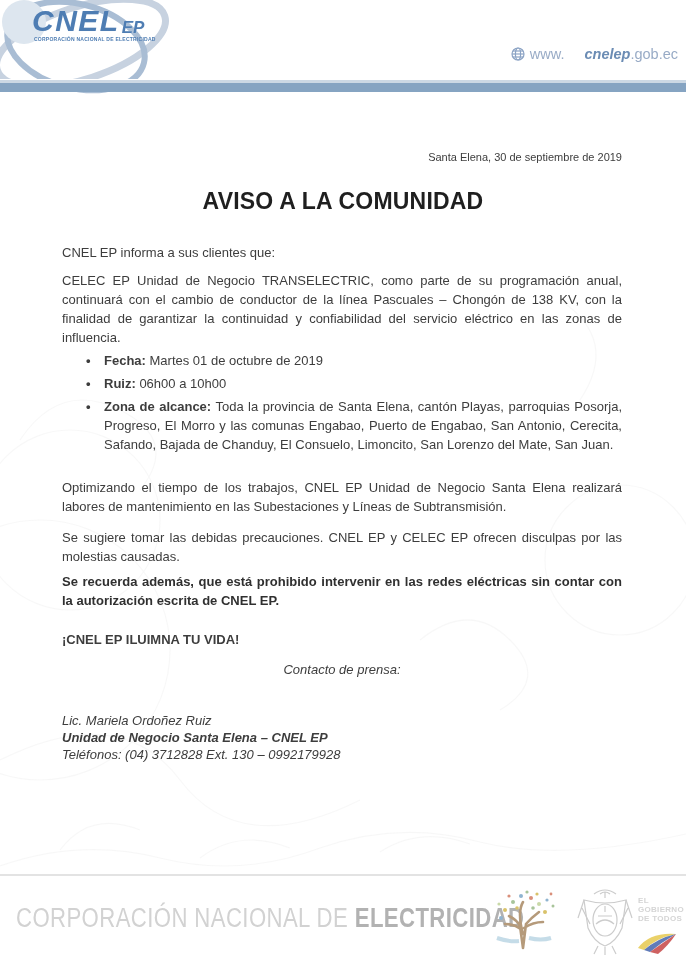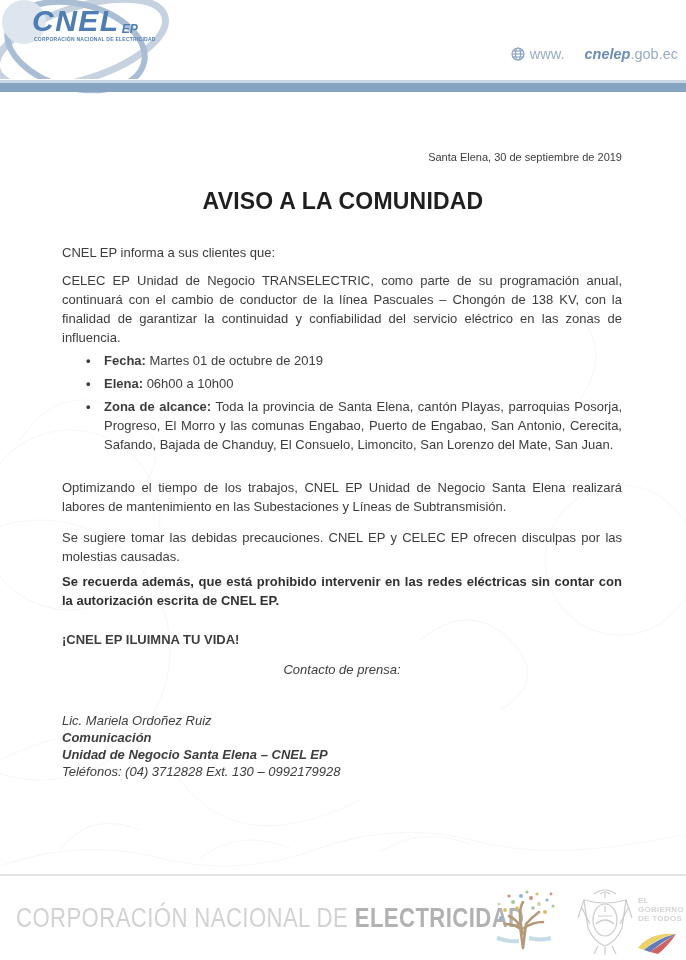--- a/index.html
+++ b/index.html
@@ -12,21 +12,21 @@
   
   .watermark { position:absolute; left:0; top:0; pointer-events:none; opacity:.05; }
 
   
   .header { position:absolute; left:0; top:0; width:686px; height:92px; }
   .logo-swoosh { position:absolute; left:-14px; top:-12px; }
   .cnel-wordmark {
     position:absolute; left:32px; top:4px; font-size:30px; font-weight:bold; font-style:italic;
     color:#4e7db3; letter-spacing:1.5px; text-shadow:0 0 1px #dfe8f2;
   }
-  .cnel-ep { font-size:12px; letter-spacing:0; vertical-align:-2px; margin-left:2px; }
+  .cnel-ep { font-size:17px; letter-spacing:0; vertical-align:-2px; margin-left:2px; }
   .cnel-tagline {
     position:absolute; left:34px; top:37px; font-size:9px; font-weight:bold; color:#4e7db3;
     white-space:nowrap; transform:scale(0.56); transform-origin:left top; letter-spacing:.4px;
   }
   .bulletin {
     position:absolute; right:6px; top:6px; font-size:28px; font-weight:bold; font-style:italic;
     color:#4c7cb4; letter-spacing:.5px;
   }
   .website { position:absolute; right:8px; top:46px; font-size:14.5px; color:#98abc6;
     display:flex; align-items:center; gap:5px; }
@@ -129,41 +129,40 @@
 
   <div class="doc-block p1">CELEC EP Unidad de Negocio TRANSELECTRIC, como parte de su programación anual, continuará con  el cambio de conductor de la línea Pascuales – Chongón de 138 KV, con la finalidad de garantizar la continuidad y confiabilidad del servicio eléctrico en las zonas de influencia.</div>
 
   <div class="doc-block bullets" style="left:86px;">
     <div class="bullet-row">
       <span class="bullet-marker">•</span>
       <span class="bullet-body"><span class="b">Fecha:</span><span> Martes 01 de octubre de 2019</span></span>
     </div>
     <div class="bullet-row">
       <span class="bullet-marker">•</span>
-      <span class="bullet-body"><span class="b">Elena:</span><span> 06h00 a 10h00</span></span>
+      <span class="bullet-body"><span class="b">Ruiz:</span><span> 06h00 a 10h00</span></span>
     </div>
     <div class="bullet-row">
       <span class="bullet-marker">•</span>
       <span class="bullet-body"><span class="b">Zona de alcance:</span><span> Toda la provincia de Santa Elena, cantón Playas, parroquias Posorja, Progreso, El Morro y las comunas Engabao, Puerto de Engabao, San Antonio, Cerecita, Safando, Bajada de Chanduy, El Consuelo, Limoncito, San Lorenzo del Mate, San Juan.</span></span>
     </div>
   </div>
 
   <div class="doc-block p2">Optimizando el tiempo de los trabajos, CNEL EP Unidad de Negocio Santa Elena realizará labores de mantenimiento en las Subestaciones y Líneas de Subtransmisión.</div>
 
   <div class="doc-block p3">Se sugiere tomar las debidas precauciones. CNEL EP y CELEC EP ofrecen disculpas por las molestias causadas.</div>
 
   <div class="doc-block warning">Se recuerda además, que está prohibido intervenir en las redes eléctricas sin contar con la autorización escrita de CNEL EP.</div>
 
   <div class="doc-block slogan">¡CNEL EP ILUIMNA TU VIDA!</div>
 
   <div class="doc-block contact">Contacto de prensa:</div>
 
   <div class="doc-block signature">
     <div>Lic. Mariela Ordoñez Ruiz</div>
-    <div class="sig-bold">Comunicación</div>
     <div class="sig-bold">Unidad de Negocio Santa Elena – CNEL EP</div>
     <div>Teléfonos: (04) 3712828 Ext. 130 – 0992179928</div>
   </div>
 
   <div class="footer-divider"></div>
 
   <div class="footer-wordmark">
     <span>CORPORACIÓN NACIONAL DE </span><span class="wm-bold">ELECTRICIDAD</span>
   </div>
 

